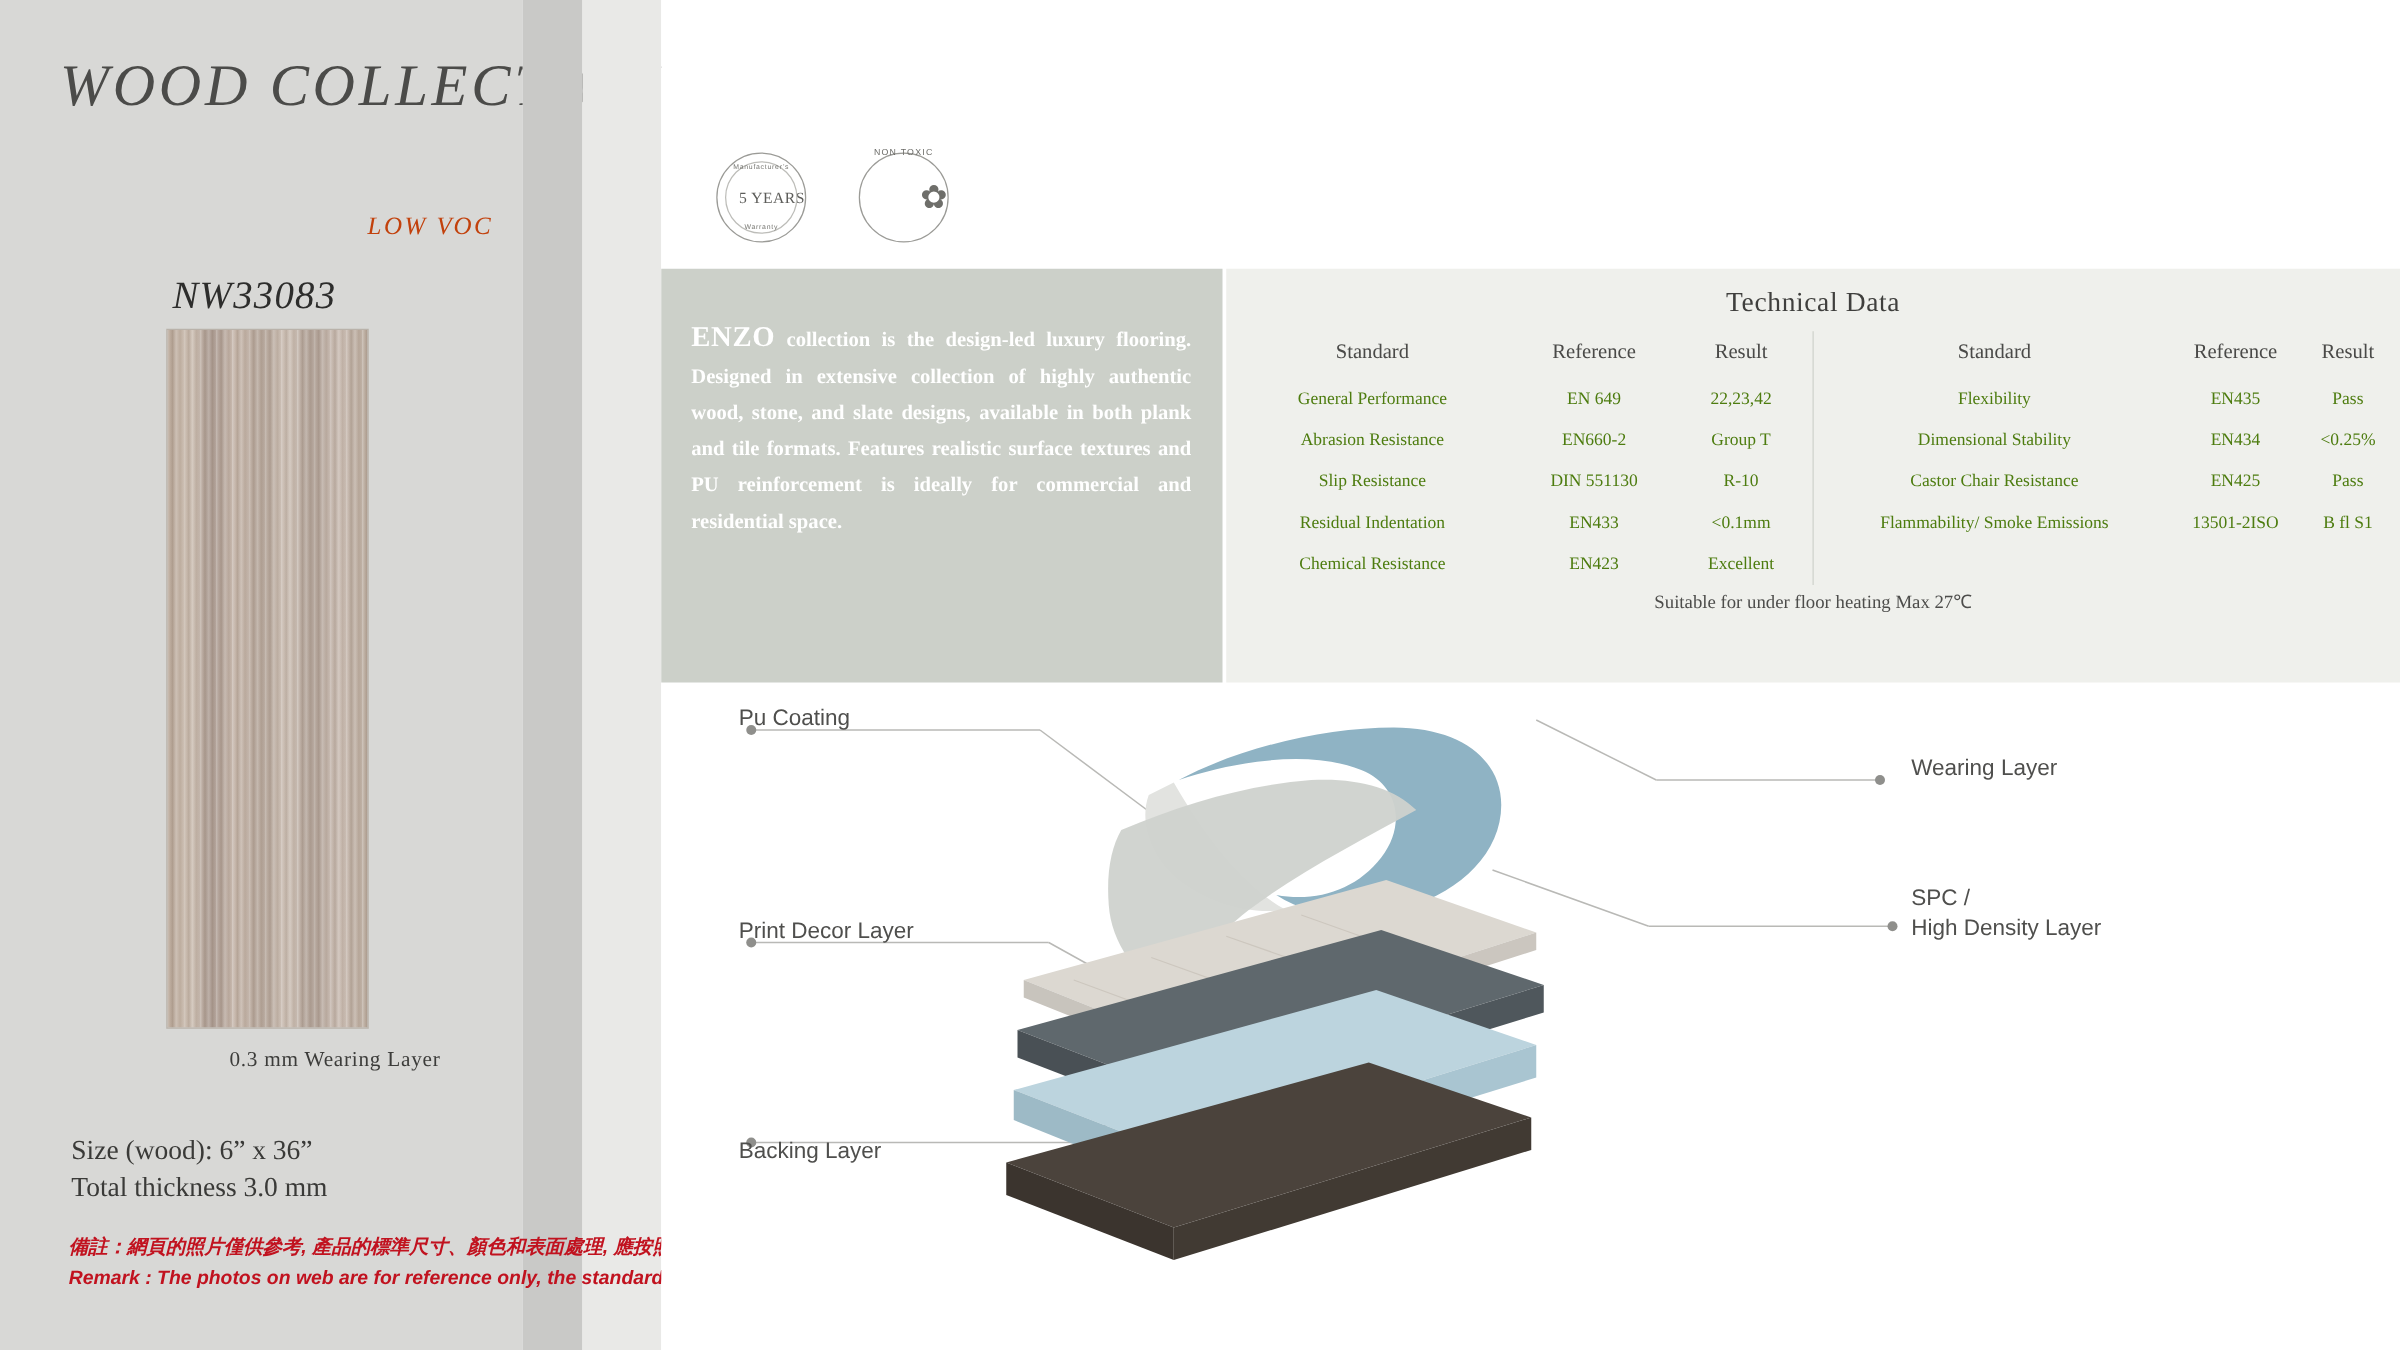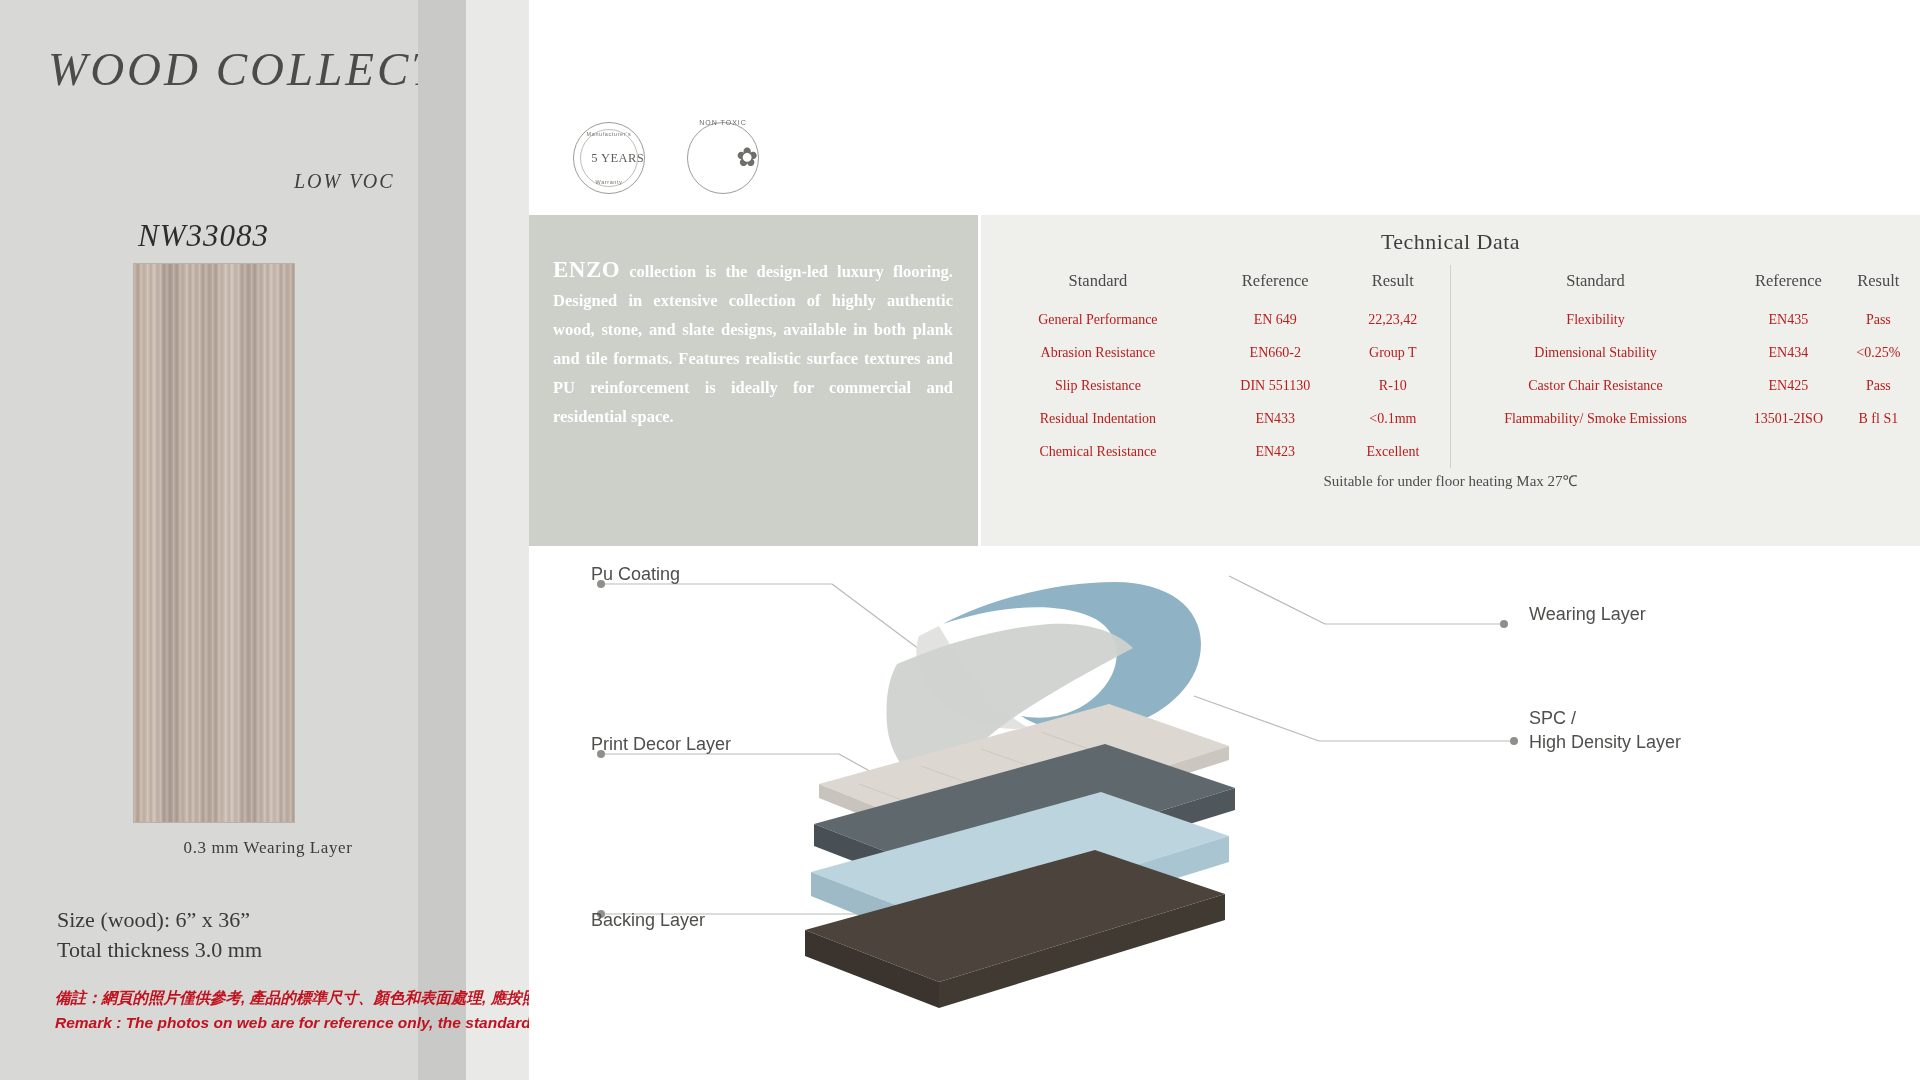--- a/index.html
+++ b/index.html
@@ -48,21 +48,21 @@
     white-space: nowrap;
   }
   #low-voc {
     position: absolute;
     left: 294px;
     top: 170px;
     font-family: "Liberation Serif", serif;
     font-style: italic;
     font-size: 20px;
     letter-spacing: 2px;
-    color: #404040;
+    color: #c2410c;
   }
   #product-code {
     position: absolute;
     left: 138px;
     top: 218px;
     font-family: "Liberation Serif", serif;
     font-style: italic;
     font-size: 31px;
     color: #2d2d2c;
     letter-spacing: 1px;
@@ -247,21 +247,21 @@
   }
   table.tech th {
     font-weight: normal;
     font-size: 16.5px;
     color: #4a4a48;
     padding: 6px 2px 12px 2px;
     text-align: center;
   }
   table.tech td {
     font-size: 14px;
-    color: #b91c1c;
+    color: #4d7c0f;
     padding: 8.5px 2px;
     text-align: center;
   }
   #tech-footer {
     text-align: center;
     font-family: "Liberation Serif", serif;
     font-size: 15px;
     color: #4d4d4b;
     margin-top: 2px;
   }

